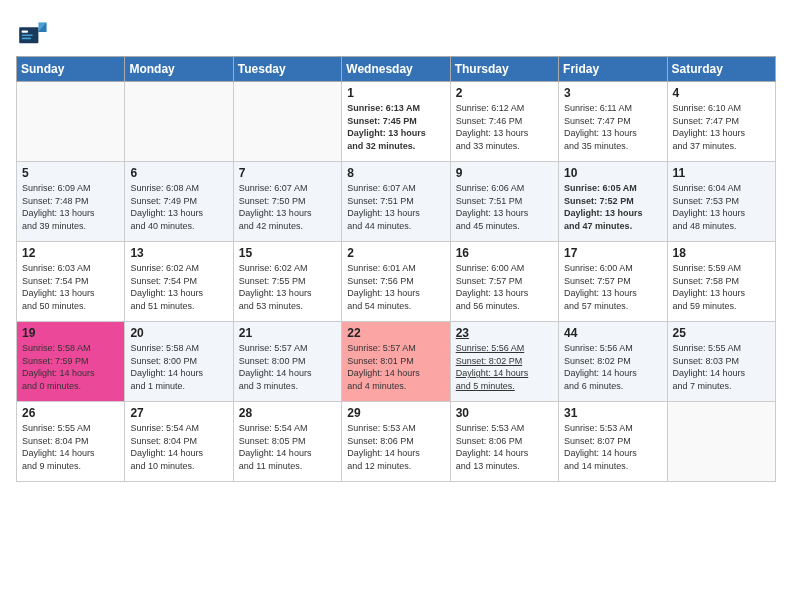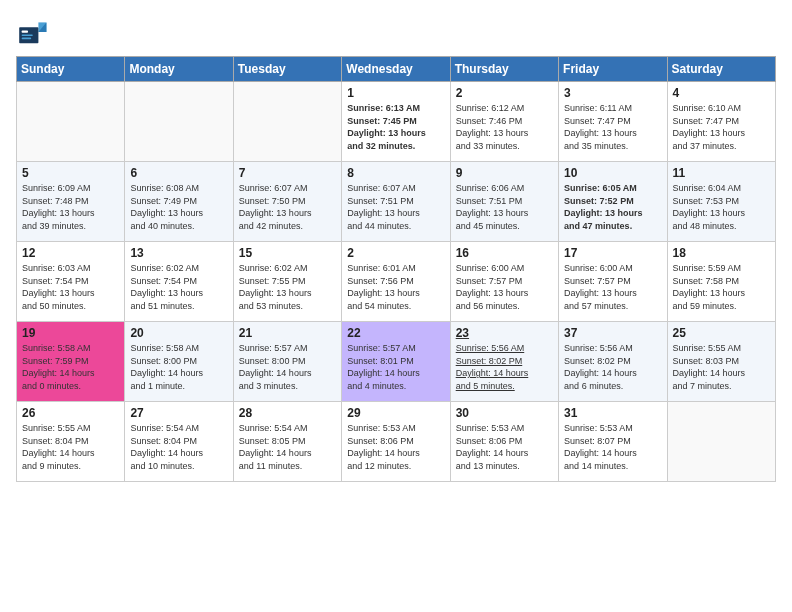--- a/index.html
+++ b/index.html
@@ -279,36 +279,36 @@
 Daylight: 14 hours
 and 1 minute.</div>
         </td>
         <td style="background-color: rgb(242, 246, 251);">
           <span class="day-num">21</span>
           <div class="day-info" style="white-space: pre-line;">Sunrise: 5:57 AM
 Sunset: 8:00 PM
 Daylight: 14 hours
 and 3 minutes.</div>
         </td>
-        <td style="background-color: #c4b5fd;">
+        <td style="background-color: #fca5a5;">
           <span class="day-num">22</span>
           <div class="day-info" style="white-space: pre-line;">Sunrise: 5:57 AM
 Sunset: 8:01 PM
 Daylight: 14 hours
 and 4 minutes.</div>
         </td>
         <td style="background-color: rgb(242, 246, 251); text-decoration: underline;">
           <span class="day-num">23</span>
           <div class="day-info" style="white-space: pre-line;">Sunrise: 5:56 AM
 Sunset: 8:02 PM
 Daylight: 14 hours
 and 5 minutes.</div>
         </td>
         <td style="background-color: rgb(242, 246, 251);">
-          <span class="day-num">37</span>
+          <span class="day-num">44</span>
           <div class="day-info" style="white-space: pre-line;">Sunrise: 5:56 AM
 Sunset: 8:02 PM
 Daylight: 14 hours
 and 6 minutes.</div>
         </td>
         <td style="background-color: rgb(242, 246, 251);">
           <span class="day-num">25</span>
           <div class="day-info" style="white-space: pre-line;">Sunrise: 5:55 AM
 Sunset: 8:03 PM
 Daylight: 14 hours

